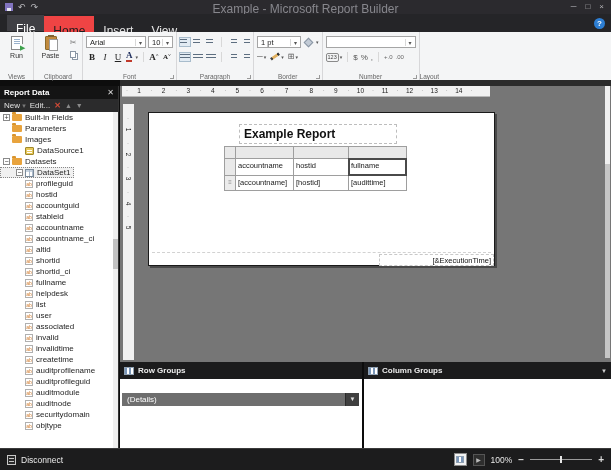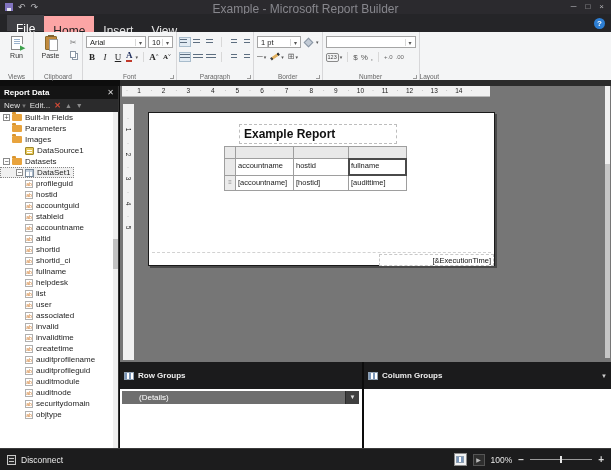--- a/index.html
+++ b/index.html
@@ -15,21 +15,21 @@
   .ico-save { width:8px; height:8px; background:#8274c0; position:relative; }
   .ico-save::after { content:''; position:absolute; left:2px; bottom:0; width:4px; height:3px; background:#e8e8f4; }
   .qat .arrow-glyph { color:#b9b9bd; font-size:9px; line-height:9px; }
   .tb-title { position:absolute; left:0; right:0; top:2px; text-align:center; font-size:12px; color:#87878d; }
   .win-btns { margin-left:auto; display:flex; gap:9px; padding-right:7px; z-index:2; }
   .win-btns span { color:#b4b4b8; font-size:8px; line-height:10px; }
   
   .tabrow { position:absolute; top:14px; left:0; right:0; height:18px; background:#252528; display:flex; align-items:flex-end; }
   .tab { height:15px; line-height:15px; padding:8px 9px; font-size:12px; color:#e4e4e4; }
   .tab-file { background:#3f3f44; color:#fff; margin-left:7px; margin-bottom:1px; height:13px; line-height:13px; }
-  .tab-active { background:#fca5a5; color:#1d1d1d; }
+  .tab-active { background:#ef4444; color:#1d1d1d; }
   .help-btn { margin-left:auto; margin-right:6px; margin-bottom:3px; width:11px; height:11px; border-radius:50%; background:#2d7ed3; color:#fff; font-size:8px; font-weight:bold; text-align:center; line-height:11px; }
   
   .ribbon { position:absolute; top:32px; left:0; right:0; height:48px; background:#f4f5f6; display:flex; }
   .rg { position:relative; border-right:1px solid #d7d7d9; padding:2px 3px 9px 3px; display:flex; gap:3px; }
   .rg-label { position:absolute; bottom:0; left:0; right:0; text-align:center; font-size:6.5px; color:#666; }
   .rg-dlg { position:absolute; bottom:1px; right:2px; width:4px; height:4px; border-right:1px solid #999; border-bottom:1px solid #999; }
   .bigbtn { display:flex; flex-direction:column; align-items:center; width:27px; padding-top:2px; gap:2px; font-size:7px; color:#333; }
   .ic-run { width:12px; height:14px; border:1px solid #8a8a8a; background:#fff; position:relative; }
   .ic-run::before { content:''; position:absolute; left:2px; top:2px; width:6px; height:1px; background:#9ab2cc; box-shadow:0 2px 0 #9ab2cc, 0 4px 0 #9ab2cc; }
   .ic-run::after { content:'▶'; position:absolute; right:-4px; bottom:-3px; color:#3da14c; font-size:7px; background:#f4f5f6; border-radius:50%; }
@@ -108,25 +108,25 @@
   .tbl .cell { background:#fff; font-size:7.5px; color:#1a1a1a; padding:2px 0 0 2px; overflow:hidden; white-space:nowrap; }
   .tbl .cell.selcell { outline:2px solid #4a4a4a; outline-offset:-1px; z-index:1; }
   .tbl .rowhandle { background:#ececec; color:#8a8a8a; font-size:6px; text-align:center; line-height:13px; }
   .footer-sep { position:absolute; left:3px; right:3px; top:139px; border-top:1px dashed #d2d2d2; }
   .exec-box { position:absolute; left:230px; top:141px; width:115px; height:12px; border:1px dashed #c8c8c8; font-size:7.5px; color:#111; text-align:right; padding:1px 2px 0 0; background:#fff; }
   
   .groups { position:absolute; left:120px; right:0; top:362px; height:86px; display:flex; background:#0c0c0c; }
   .gpanel { display:flex; flex-direction:column; }
   .gpanel.rowg { width:242px; margin-right:2px; }
   .gpanel.colg { flex:1; }
-  .ghead { height:27px; background:#1b1b1c; color:#ececec; font-size:8px; font-weight:bold; display:flex; align-items:center; gap:4px; padding:0 4px; }
+  .ghead { height:17px; background:#1b1b1c; color:#ececec; font-size:8px; font-weight:bold; display:flex; align-items:center; gap:4px; padding:0 4px; }
   .ico-grid { width:10px; height:8px; border:1px solid #8fa0b2; background:repeating-linear-gradient(90deg,#7a96b8 0 2px,#fff 2px 4px); flex:none; }
   .ghead .chev { margin-left:auto; color:#cfcfcf; font-size:6px; }
   .gbody { flex:1; background:#fff; position:relative; }
-  .details-row { position:absolute; left:2px; right:3px; top:2px; height:13px; background:#6e6e6e; color:#fff; font-size:8px; display:flex; align-items:center; padding-left:17px; }
+  .details-row { position:absolute; left:2px; right:3px; top:14px; height:13px; background:#6e6e6e; color:#fff; font-size:8px; display:flex; align-items:center; padding-left:5px; }
   .details-dd { margin-left:auto; width:14px; height:13px; background:#3f3f3f; border-left:1px solid #2a2a2a; color:#e0e0e0; font-size:6px; text-align:center; line-height:13px; }
   
   .statusbar { position:absolute; left:0; right:0; bottom:0; height:22px; background:#1c1c1d; border-top:1px solid #3a3a3a; display:flex; align-items:center; padding:0 7px; gap:5px; color:#ececec; font-size:8.5px; }
   .ico-server { width:9px; height:10px; border:1px solid #c8c8c8; background:#2a2a2a; position:relative; flex:none; }
   .ico-server::after { content:''; position:absolute; left:1px; top:2px; right:1px; height:1px; background:#c8c8c8; box-shadow:0 3px 0 #c8c8c8; }
   .sb-link { color:#eaeaea; }
   .sb-right { margin-left:auto; display:flex; align-items:center; gap:6px; }
   .sb-view { width:13px; height:13px; border:1px solid #8a8a8a; background:#f2f2f2; display:flex; align-items:center; justify-content:center; }
   .sb-view .ico-grid { width:8px; height:7px; }
   .sb-run2 { width:12px; height:12px; border:1px solid #555; background:#2e2e2e; color:#bcbcbc; font-size:6px; text-align:center; line-height:11px; }
@@ -352,20 +352,25 @@
         </div>
         <div class="tree-row lvl2">
           <span class="exp hid"></span>
           <span class="tico ico-field"></span>
           <span class="tlabel">stableid</span>
         </div>
         <div class="tree-row lvl2">
           <span class="exp hid"></span>
           <span class="tico ico-field"></span>
           <span class="tlabel">accountname</span>
+        </div>
+        <div class="tree-row lvl2">
+          <span class="exp hid"></span>
+          <span class="tico ico-field"></span>
+          <span class="tlabel">accountname_ci</span>
         </div>
         <div class="tree-row lvl2">
           <span class="exp hid"></span>
           <span class="tico ico-field"></span>
           <span class="tlabel">altid</span>
         </div>
         <div class="tree-row lvl2">
           <span class="exp hid"></span>
           <span class="tico ico-field"></span>
           <span class="tlabel">shortid</span>

